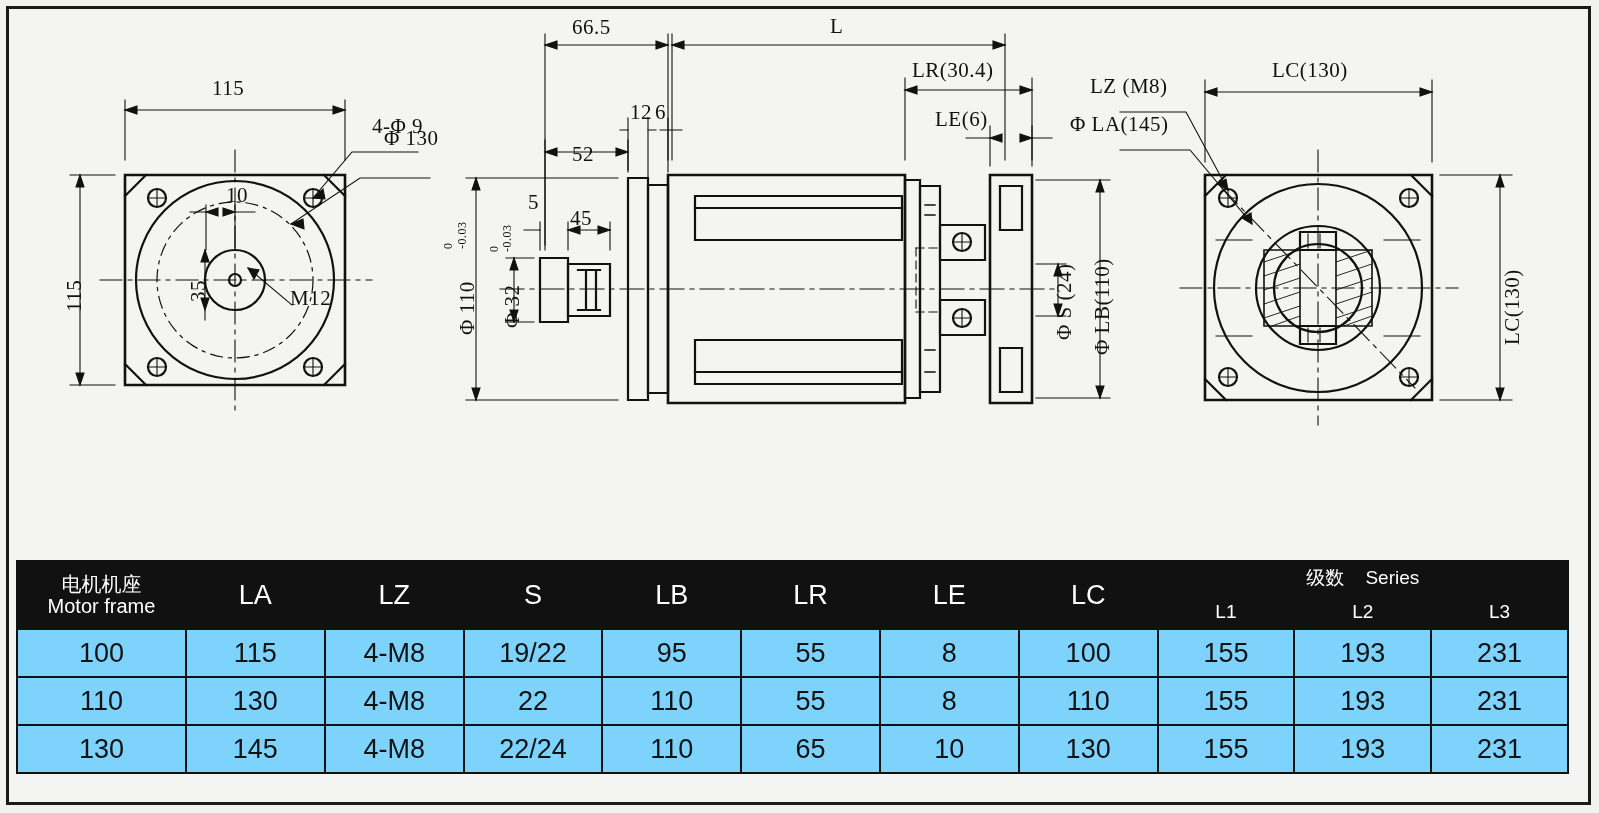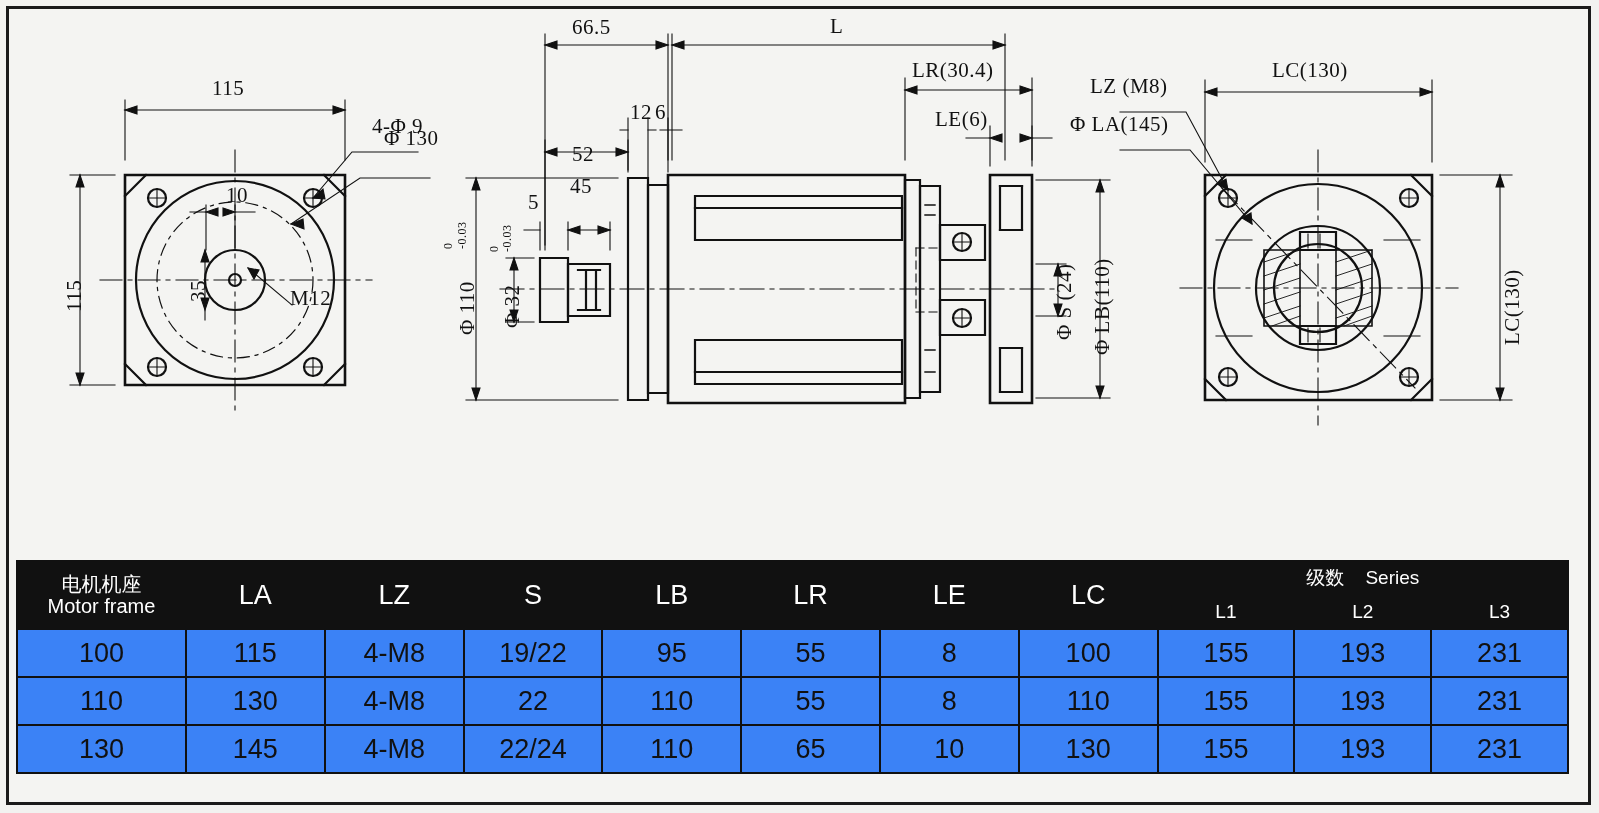--- a/index.html
+++ b/index.html
@@ -25,21 +25,21 @@
   }
   .lbl.sm{font-size:17px;}
   .lbl.rot{transform-origin:0 0;}
   
   .tablewrap{position:absolute;left:16px;top:560px;width:1553px;}
   table{border-collapse:collapse;width:1553px;table-layout:fixed;border-radius:30px;}
   th,td{
     border:2px solid #111;
     text-align:center;
     font-family:"Liberation Sans", sans-serif;
-    background:#3b82f6;
+    background:#7dd3fc;
   }
   thead th{background:#111;color:#fff;font-weight:normal;}
   .hmain{font-size:27px;height:62px;}
   .hframe{font-size:20px;line-height:1.12;padding:2px 0;}
   .hser{font-size:19px;height:30px;}
   .hsub{font-size:19px;height:30px;}
   td{font-size:27px;height:44px;color:#111;}
   .cn{font-family:"DejaVu Sans", sans-serif;}
 </style>
 </head>
@@ -300,21 +300,21 @@
     <div class="lbl" style="left:290px;top:286px;">M12</div>
 
     <div class="lbl" style="left:572px;top:15px;">66.5</div>
     <div class="lbl" style="left:830px;top:14px;">L</div>
     <div class="lbl" style="left:912px;top:58px;">LR(30.4)</div>
     <div class="lbl" style="left:935px;top:107px;text-align:center;">LE(6)</div>
     <div class="lbl" style="left:572px;top:122px;margin-top:20px;">52</div>
     <div class="lbl" style="left:630px;top:100px;">12</div>
     <div class="lbl" style="left:655px;top:100px;">6</div>
     <div class="lbl" style="left:528px;top:190px;">5</div>
-    <div class="lbl" style="left:570px;top:174px;">45</div>
+    <div class="lbl" style="left:570px;top:206px;">45</div>
 
     <div class="lbl rot" style="left:455px;top:335px;transform:rotate(-90deg);">Φ 110</div>
     <div class="lbl sm rot" style="left:441px;top:249px;transform:rotate(-90deg);font-size:12px;">0</div>
     <div class="lbl sm rot" style="left:455px;top:249px;transform:rotate(-90deg);font-size:12px;">-0.03</div>
 
     <div class="lbl rot" style="left:500px;top:328px;transform:rotate(-90deg);">Φ 32</div>
     <div class="lbl sm rot" style="left:487px;top:252px;transform:rotate(-90deg);font-size:12px;">0</div>
     <div class="lbl sm rot" style="left:500px;top:252px;transform:rotate(-90deg);font-size:12px;">-0.03</div>
 
     <div class="lbl rot" style="left:1052px;top:340px;transform:rotate(-90deg);">Φ S (24)</div>

